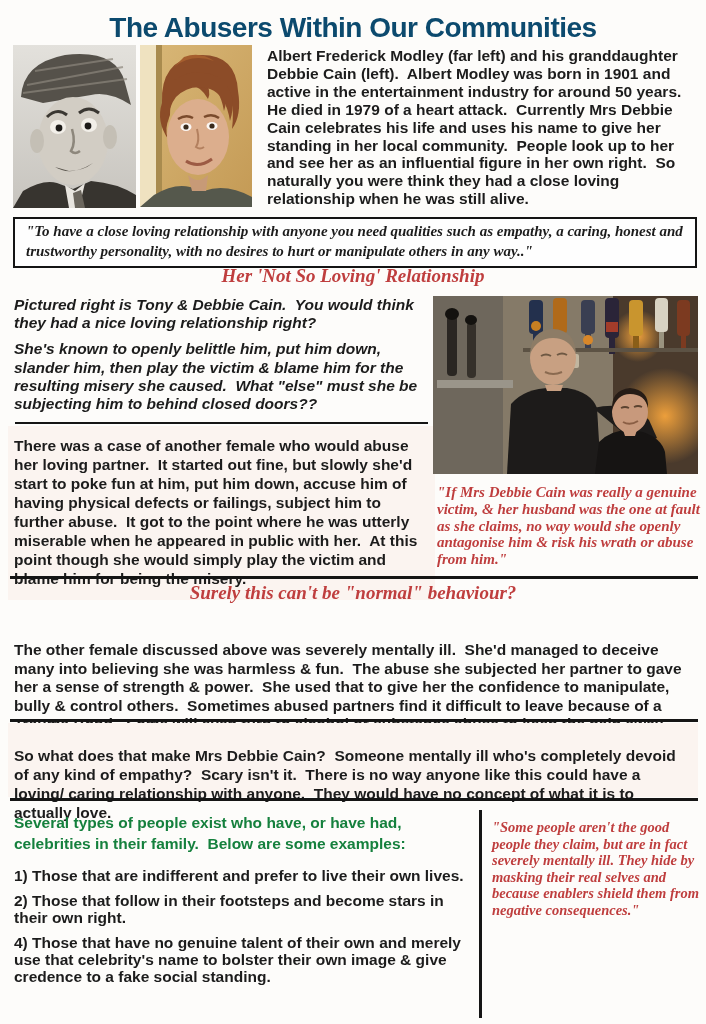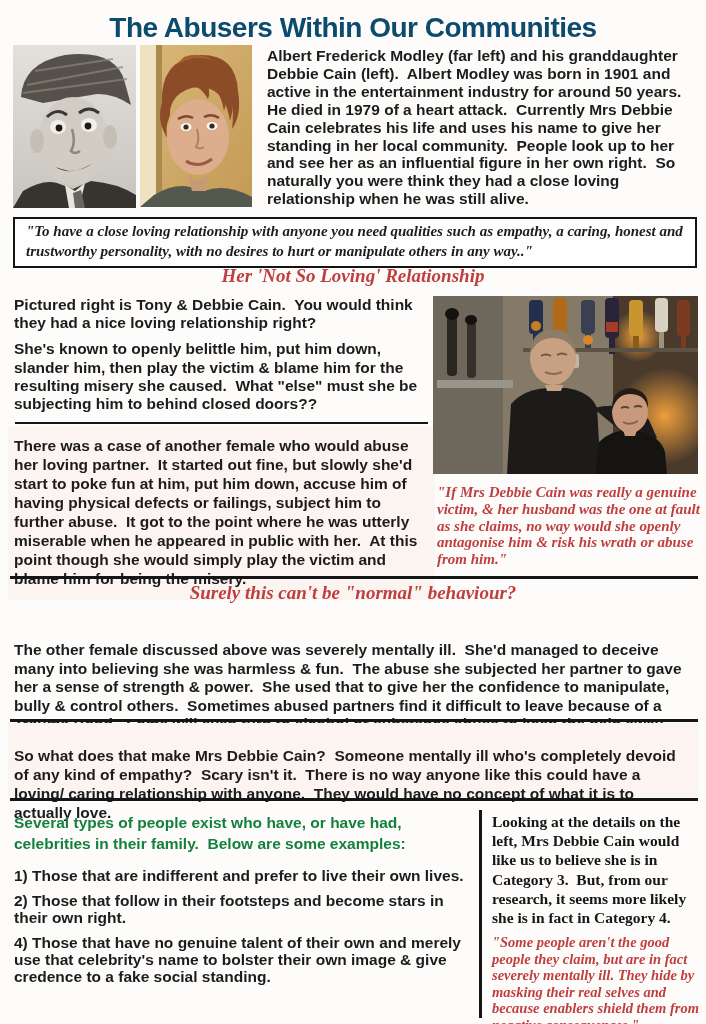--- a/index.html
+++ b/index.html
@@ -33,21 +33,21 @@
     left:13px;top:217px;width:684px;box-sizing:border-box;
     border:2.5px solid #141414;background:#fefefe;
     padding:3px 10px 5px 11px;
     font-size:15px;line-height:19.5px;
   }
   .h-red{left:0;width:706px;text-align:center;font-size:19px;}
   .h-rel{top:265px;font-style:italic;}
   .h-beh{top:582px;}
 
   .colE{left:8px;top:296px;width:427px;}
-  .colE .p{padding:0 0 0 6px;font-size:15.5px;line-height:18.2px;}
+  .colE .p{padding:0 0 0 6px;font-size:15.5px;line-height:18.2px;font-style:italic;}
   .colE .p1{margin-bottom:8px;}
   .divider{border-top:2.5px solid #151515;margin:9px 7px 0 7px;}
   .pink-block{background:#fbf4f0;margin-top:2px;padding:10px 5px 12px 6px;font-size:15.5px;line-height:19px;}
 
   .photo-pub{left:433px;top:296px;width:265px;height:178px;}
   .pub-quote{left:437px;top:484px;width:264px;font-size:15px;line-height:16.8px;}
 
   .hr-full{left:10px;width:688px;border-top:3px solid #151515;height:0;}
   .hr1{top:576px;}
   .hr2{top:719px;}
@@ -218,17 +218,16 @@
   <div class="abs bottom-left">
     <div class="cat-heading sans-b prewrap">Several types of people exist who have, or have had, celebrities in their family.  Below are some examples:</div>
     <div class="cat-item sans-b prewrap">1) Those that are indifferent and prefer to live their own lives.</div>
     <div class="cat-item sans-b prewrap">2) Those that follow in their footsteps and become stars in their own right.</div>
     <div class="cat-item sans-b prewrap">4) Those that have no genuine talent of their own and merely use that celebrity's name to bolster their own image &amp; give credence to a fake social standing.</div>
   </div>
 
   <div class="abs vline"></div>
 
   <div class="abs bottom-right">
-    <div class="br-para serif-b prewrap">Looking at the details on the left, Mrs Debbie Cain would like us to believe she is in Category 3.  But, from our research, it seems more likely she is in fact in Category 4.</div>
     <div class="br-quote serif-bi red prewrap">"Some people aren't the good people they claim, but are in fact severely mentally ill. They hide by masking their real selves and because enablers shield them from negative consequences."</div>
   </div>
 
 </div>
 
 </body></html>

